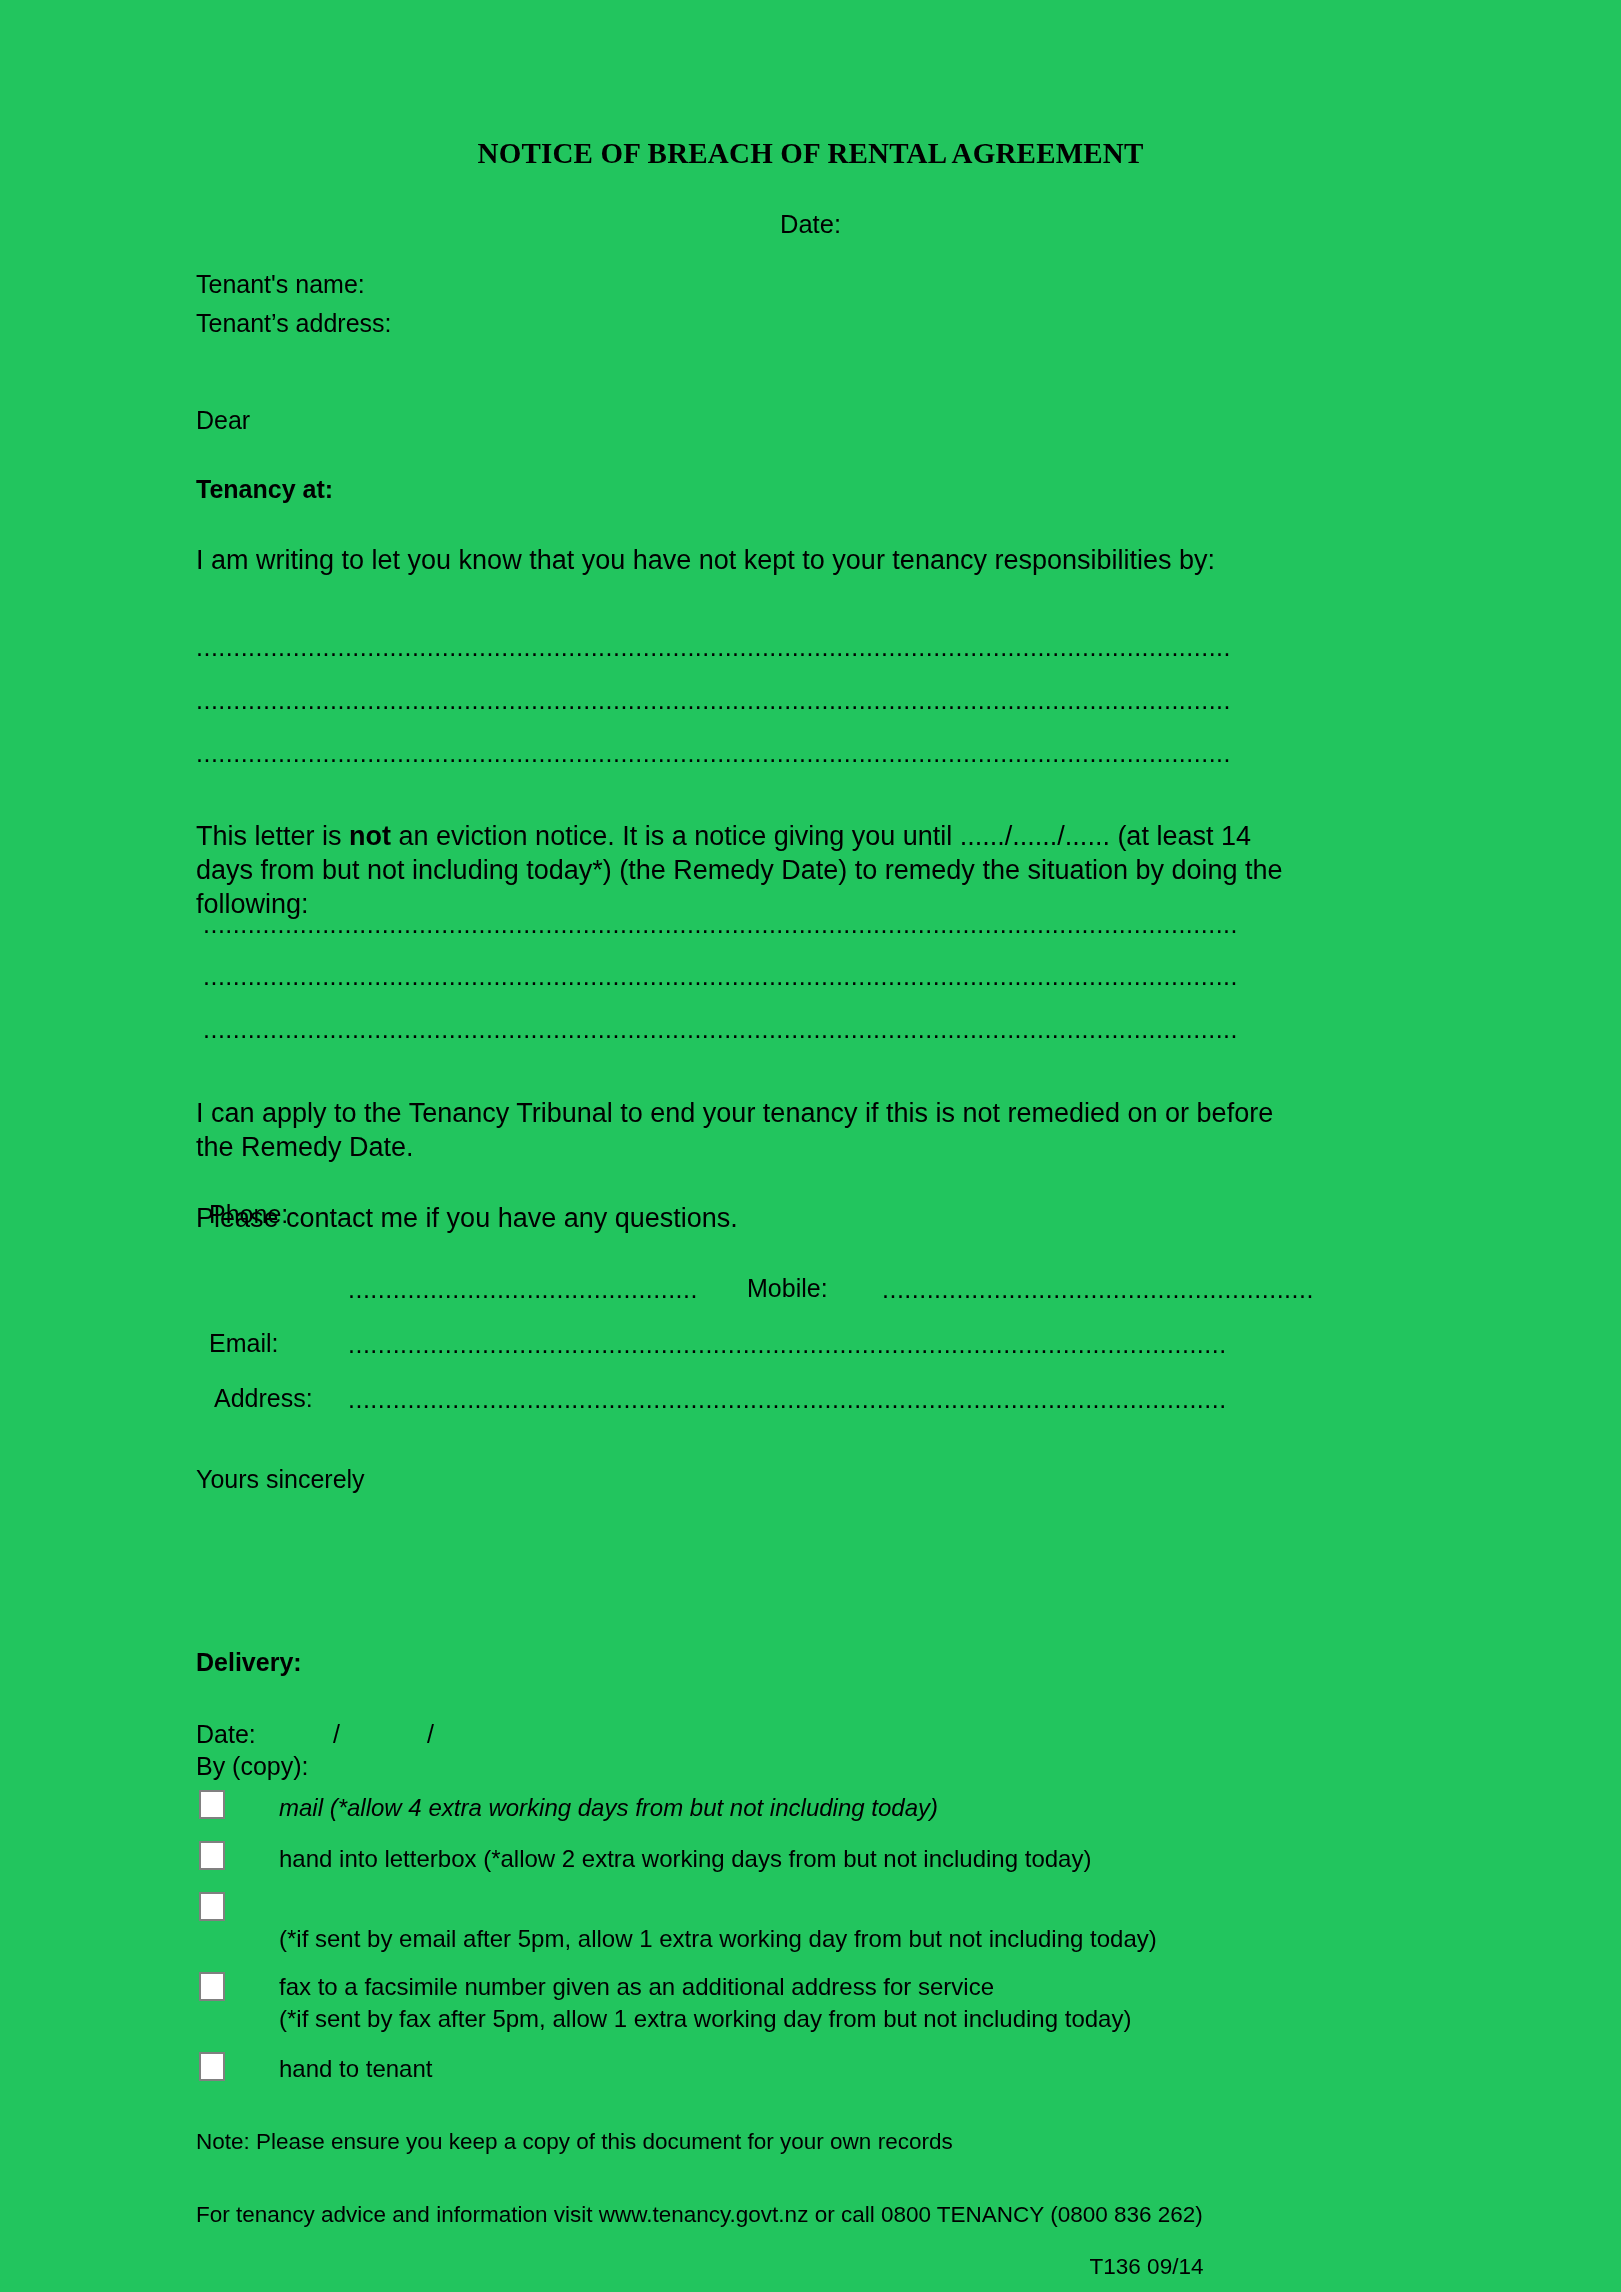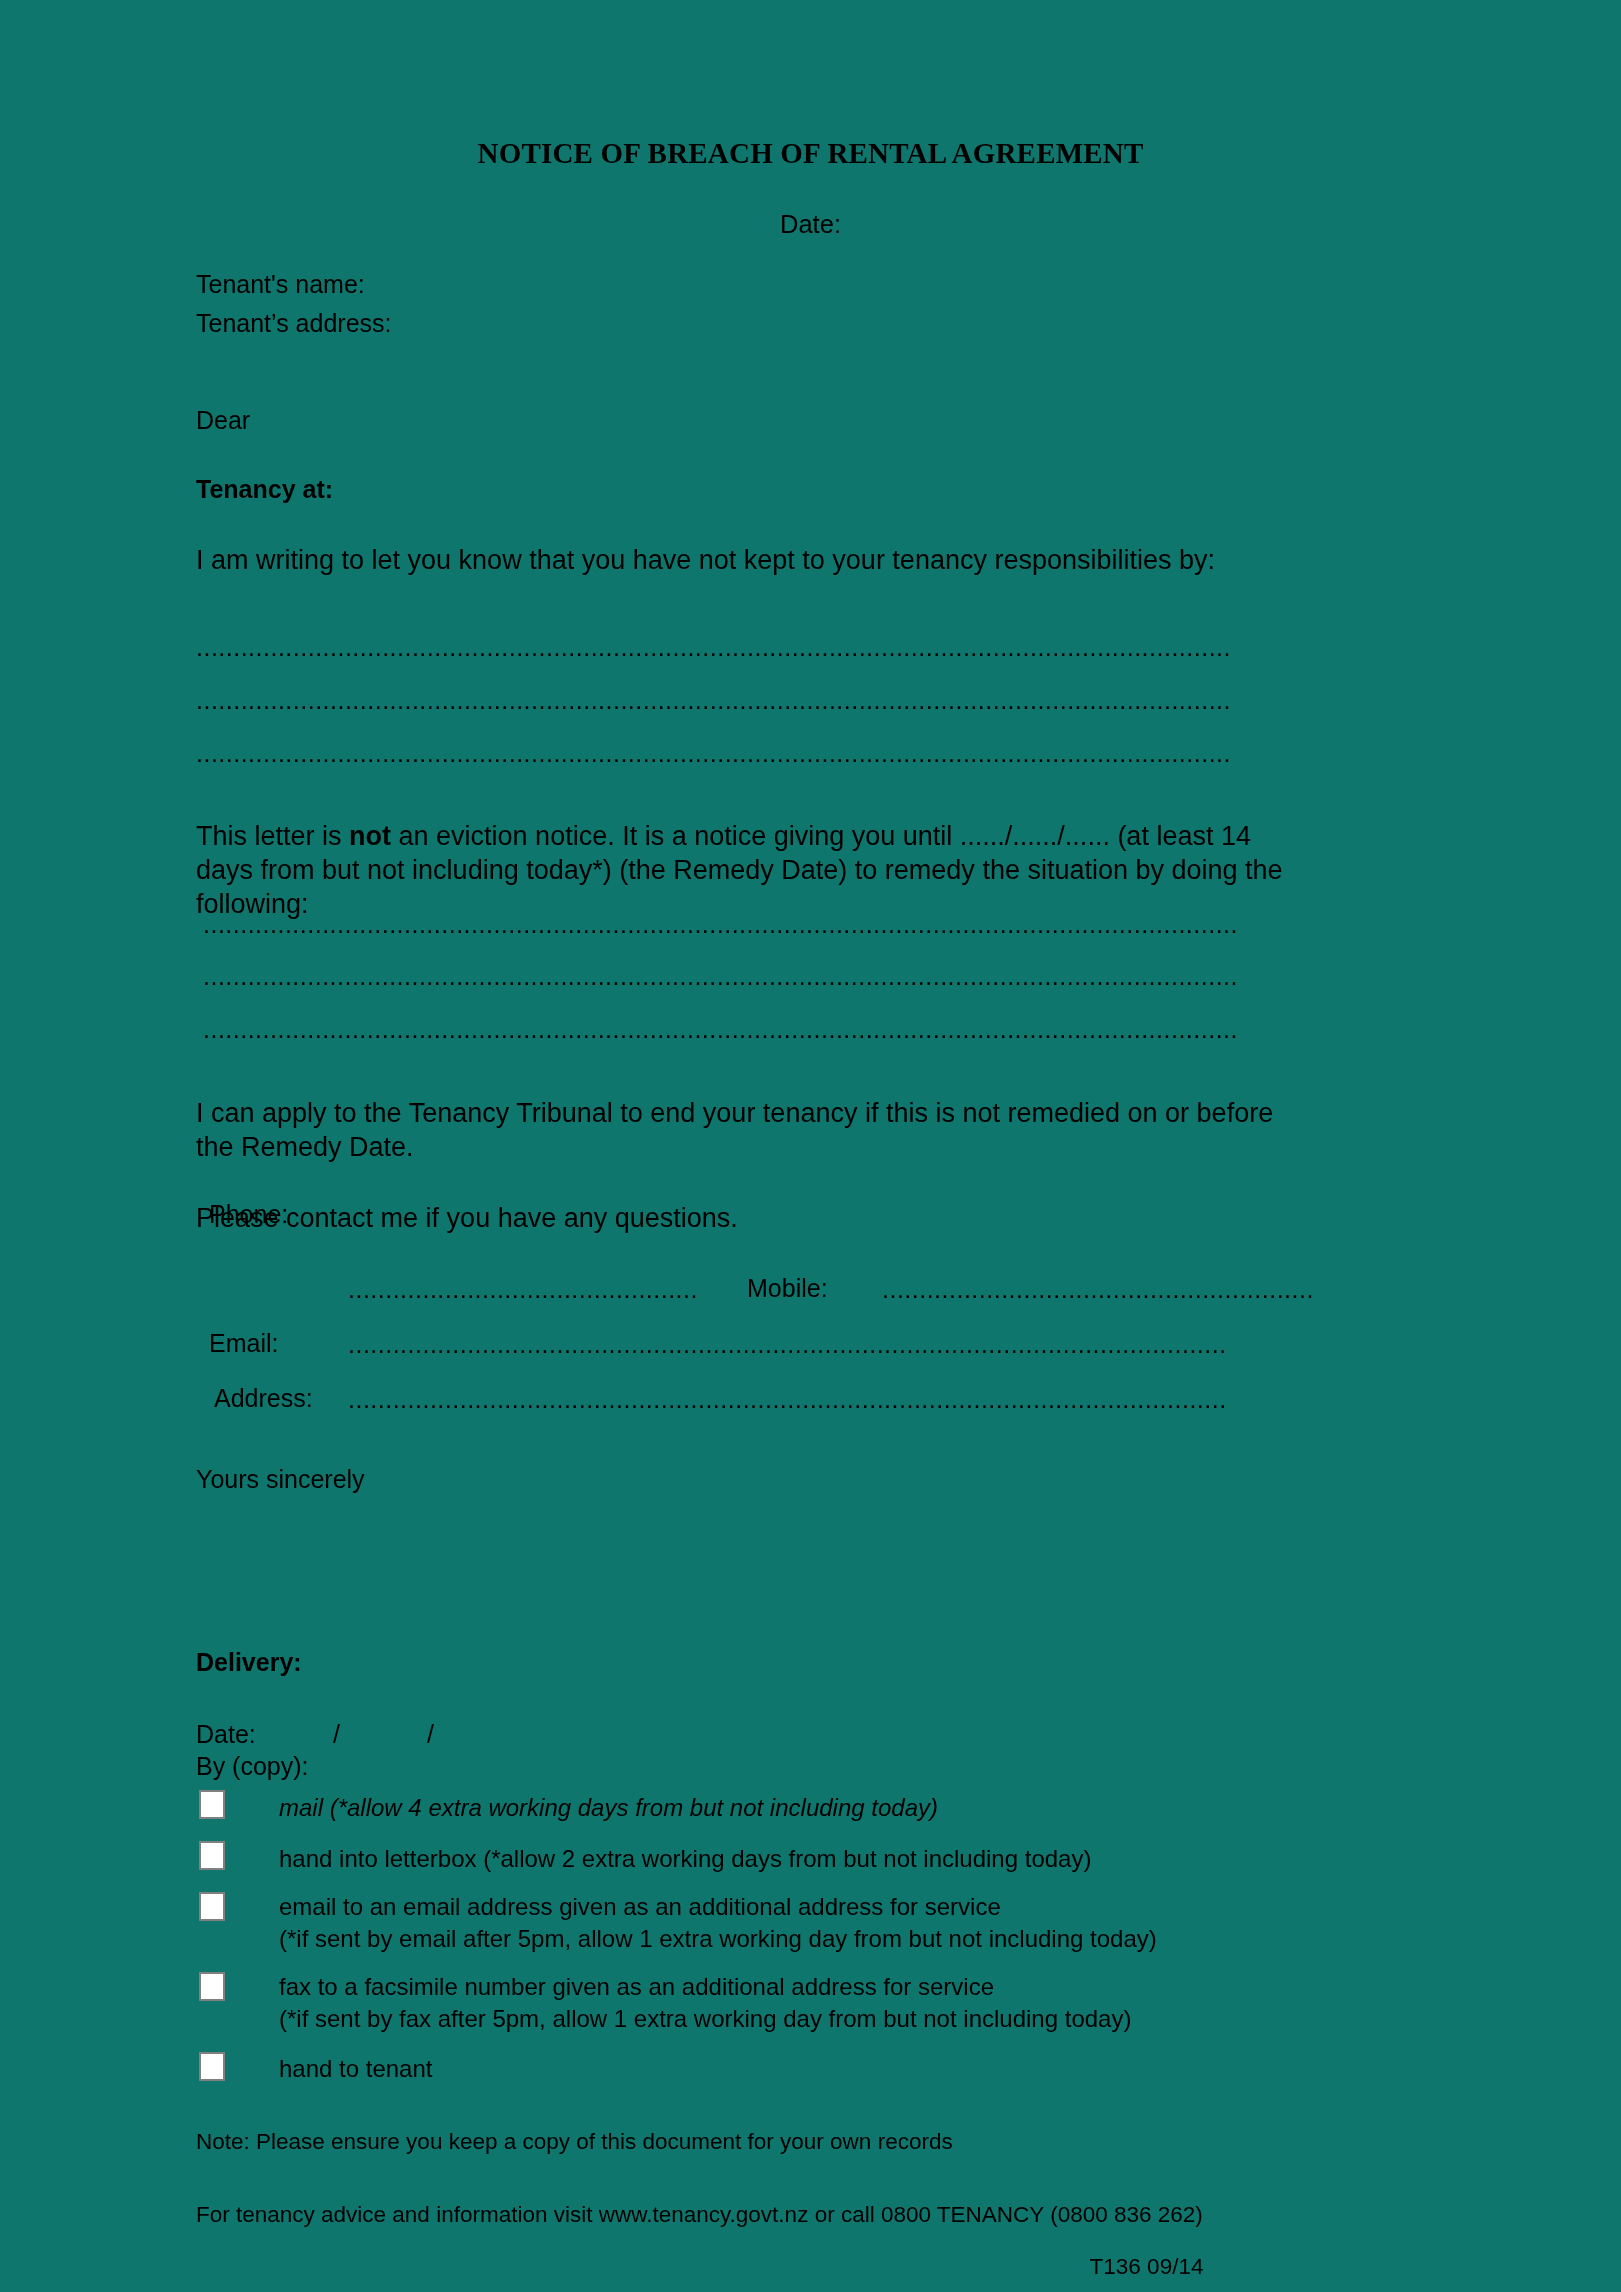--- a/index.html
+++ b/index.html
@@ -15,21 +15,21 @@
     color: #000000;
     overflow: hidden;
   }
 
   .page {
     position: absolute;
     left: 0;
     top: 0;
     width: 1621px;
     height: 2293px;
-    background: #0f766e;
+    background: #22c55e;
   }
 
   
   .doc-title {
     position: absolute;
     left: 0;
     top: 137px;
     width: 1621px;
     text-align: center;
     font-family: "Liberation Serif", serif;
@@ -170,21 +170,20 @@
 
   <div class="blk" style="top:1749px;">By (copy):</div>
 
   <div class="checkbox" style="left:199px; top:1790px;"></div>
   <div class="cb-label" style="top:1792px;font-style:italic;">mail (*allow 4 extra working days from but not including today)</div>
 
   <div class="checkbox" style="left:199px; top:1841px;"></div>
   <div class="cb-label" style="top:1843px;">hand into letterbox (*allow 2 extra working days from but not including today)</div>
 
   <div class="checkbox" style="left:199px; top:1892px;"></div>
-  <div class="cb-label" style="top:1891px;">email to an email address given as an additional address for service</div>
   <div class="cb-label" style="top:1923px;">(*if sent by email after 5pm, allow 1 extra working day from but not including today)</div>
 
   <div class="checkbox" style="left:199px; top:1972px;"></div>
   <div class="cb-label" style="top:1971px;">fax to a facsimile number given as an additional address for service</div>
   <div class="cb-label" style="top:2003px;">(*if sent by fax after 5pm, allow 1 extra working day from but not including today)</div>
 
   <div class="checkbox" style="left:199px; top:2052px;"></div>
   <div class="cb-label" style="top:2053px;">hand to tenant</div>
 
   <div class="note" style="top:2127px;">Note: Please ensure you keep a copy of this document for your own records</div>

